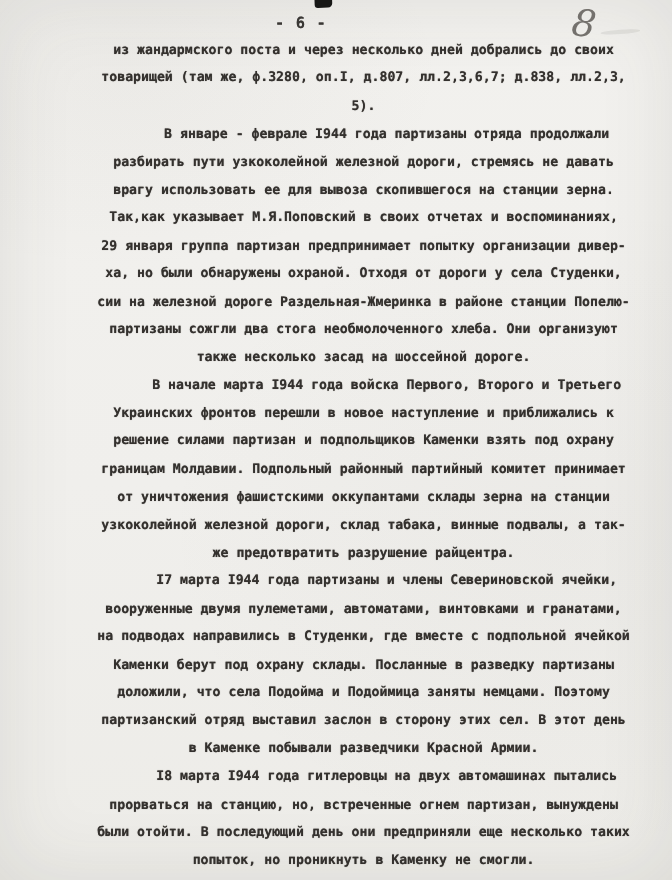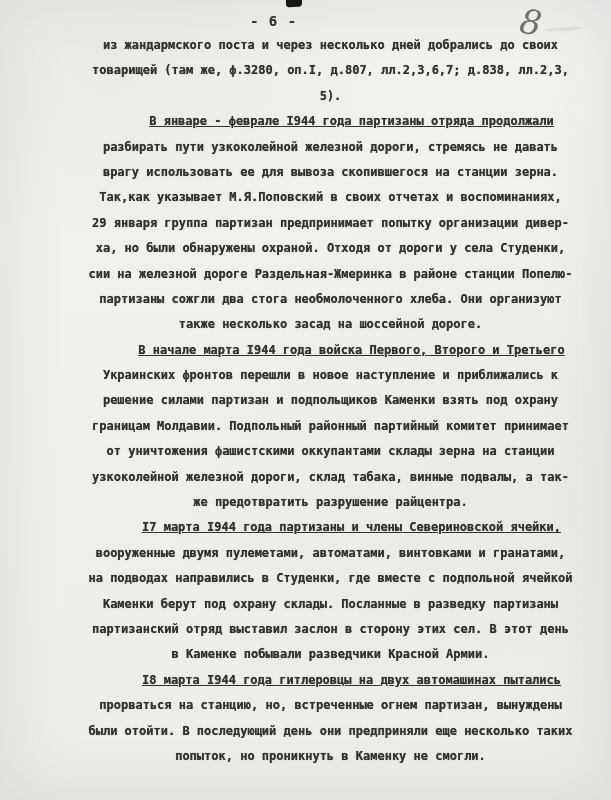--- a/index.html
+++ b/index.html
@@ -46,21 +46,21 @@
     position:absolute;left:68px;top:33px;width:525px;
   }
   .line{
     height:25.4px;line-height:25.4px;
     white-space:nowrap;
     font-size:12px;font-weight:bold;
     color:#34312e;
     text-shadow:0 0 0.7px rgba(45,42,38,0.75);
     text-align:center;
   }
-  .indent{ text-indent:42px;text-decoration:underline; }
+  .indent{ text-indent:42px; }
 </style>
 </head>
 <body>
 
 <div class="page">
 
   <div class="artifact-top"></div>
   <div class="smudge"></div>
 
   <div class="page-number">- 6 -</div>
@@ -94,20 +94,21 @@
       <div class="line">от уничтожения фашистскими оккупантами склады зерна на станции</div>
       <div class="line">узкоколейной железной дороги, склад табака, винные подвалы, а так-</div>
       <div class="line">же предотвратить разрушение райцентра.</div>
     </div>
 
     <div>
       <div class="line indent">I7 марта I944 года партизаны и члены Севериновской ячейки,</div>
       <div class="line">вооруженные двумя пулеметами, автоматами, винтовками и гранатами,</div>
       <div class="line">на подводах направились в Студенки, где вместе с подпольной ячейкой</div>
       <div class="line">Каменки берут под охрану склады. Посланные в разведку партизаны</div>
+      <div class="line">доложили, что села Подойма и Подоймица заняты немцами. Поэтому</div>
       <div class="line">партизанский отряд выставил заслон в сторону этих сел. В этот день</div>
       <div class="line">в Каменке побывали разведчики Красной Армии.</div>
     </div>
 
     <div>
       <div class="line indent">I8 марта I944 года гитлеровцы на двух автомашинах пытались</div>
       <div class="line">прорваться на станцию, но, встреченные огнем партизан, вынуждены</div>
       <div class="line">были отойти. В последующий день они предприняли еще несколько таких</div>
       <div class="line">попыток, но проникнуть в Каменку не смогли.</div>
     </div>

